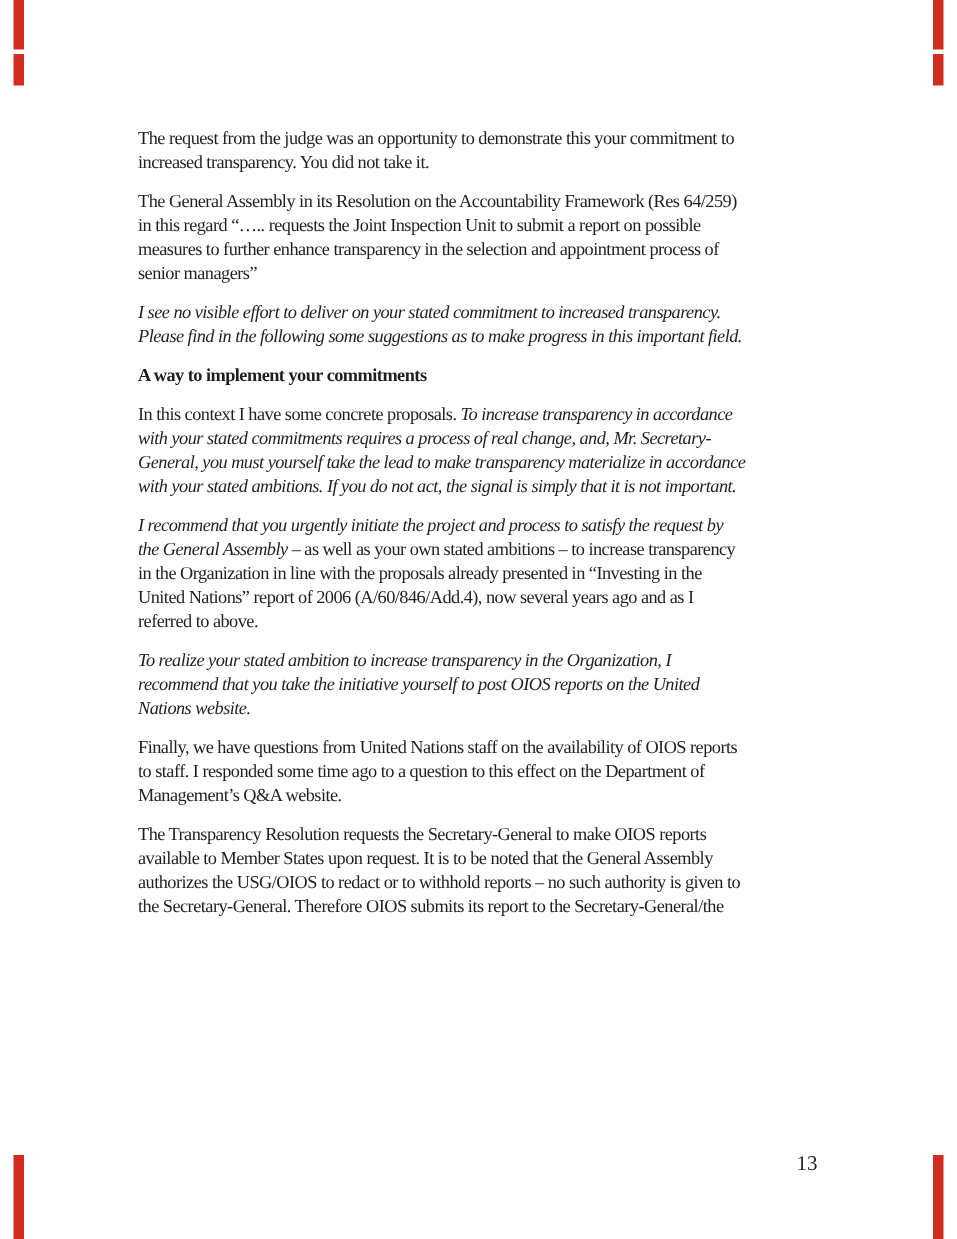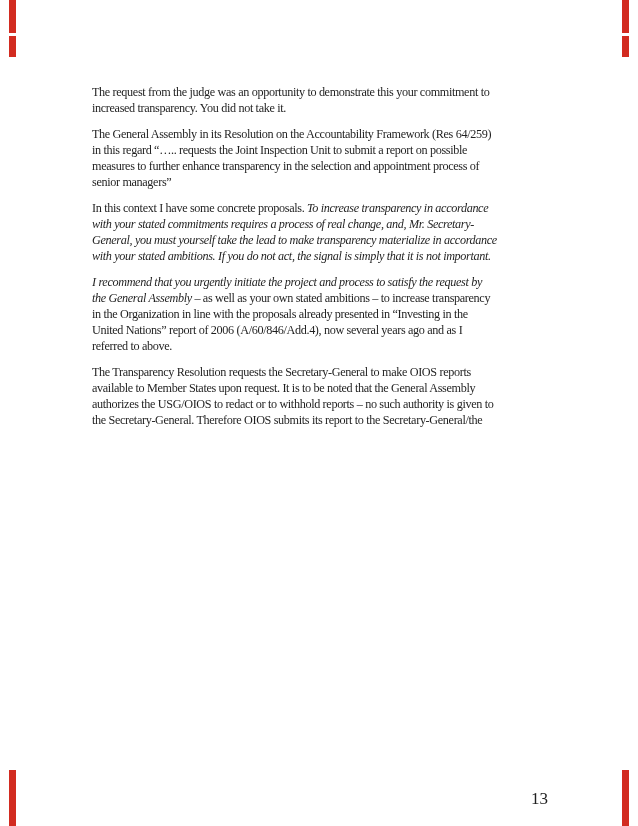--- a/index.html
+++ b/index.html
@@ -36,40 +36,43 @@
   }
 
   .para    { margin: 0 0 10px 0; }
   .heading { margin: 0 0 10px 0; font-weight: bold; }
   .run.italic { font-style: italic; }
 
   .page-number {
     position: absolute;
     left: 531px;
     top: 769px;
-    font-size: 17px;
+    font-size: 14px;
     letter-spacing: 0;
-    margin-top: 20px;
   }
 </style>
 </head>
 <body>
 
 <div class="page" style="background: rgb(255, 255, 255); color: rgb(31, 31, 31);">
 
   <div class="mark m-tl1" style="background: rgb(210, 43, 32);"></div>
   <div class="mark m-tl2" style="background: rgb(210, 43, 32);"></div>
   <div class="mark m-tr1" style="background: rgb(210, 43, 32);"></div>
   <div class="mark m-tr2" style="background: rgb(210, 43, 32);"></div>
   <div class="mark m-bl" style="background: rgb(210, 43, 32);"></div>
   <div class="mark m-br" style="background: rgb(210, 43, 32);"></div>
 
   <div class="letter-body">
       <p class="para"><span class="run">The request from the judge was an opportunity to demonstrate this your commitment to<br>increased transparency. You did not take it.</span></p>
       <p class="para"><span class="run">The General Assembly in its Resolution on the Accountability Framework (Res 64/259)<br>in this regard “…..  requests the Joint Inspection Unit to submit a report on possible<br>measures to further enhance transparency in the selection and appointment process of<br>senior managers”</span></p>
+      <p class="para"><span class="run italic">I see no visible effort to deliver on your stated commitment to increased transparency.<br>Please find in the following some suggestions as to make progress in this important field.</span></p>
+      <p class="heading"><span class="run">A way to implement your commitments</span></p>
       <p class="para"><span class="run">In this context I have some concrete proposals. </span><span class="run italic">To increase transparency in accordance<br>with your stated commitments requires a process of real change, and, Mr. Secretary-<br>General, you must yourself take the lead to make transparency materialize in accordance<br>with your stated ambitions.  If you do not act, the signal is simply that it is not important.</span></p>
       <p class="para"><span class="run italic">I recommend that you urgently initiate the project and process to satisfy the request by<br>the General Assembly</span><span class="run"> – as well as your own stated ambitions – to increase transparency<br>in the Organization in line with the proposals already presented in “Investing in the<br>United Nations” report of 2006 (A/60/846/Add.4), now several years ago and as I<br>referred to above.</span></p>
+      <p class="para"><span class="run italic">To realize your stated ambition to increase transparency in the Organization, I<br>recommend that you take the initiative yourself to post OIOS reports on the United<br>Nations website.</span></p>
+      <p class="para"><span class="run">Finally, we have questions from United Nations staff on the availability of OIOS reports<br>to staff. I responded some time ago to a question to this effect on the Department of<br>Management’s Q&amp;A website.</span></p>
       <p class="para"><span class="run">The Transparency Resolution requests the Secretary-General to make OIOS reports<br>available to Member States upon request. It is to be noted that the General Assembly<br>authorizes the USG/OIOS to redact or to withhold reports – no such authority is given to<br>the Secretary-General. Therefore OIOS submits its report to the Secretary-General/the</span></p>
     </div>
 
   <div class="page-number">13</div>
 
 </div>
 
 </body></html>

